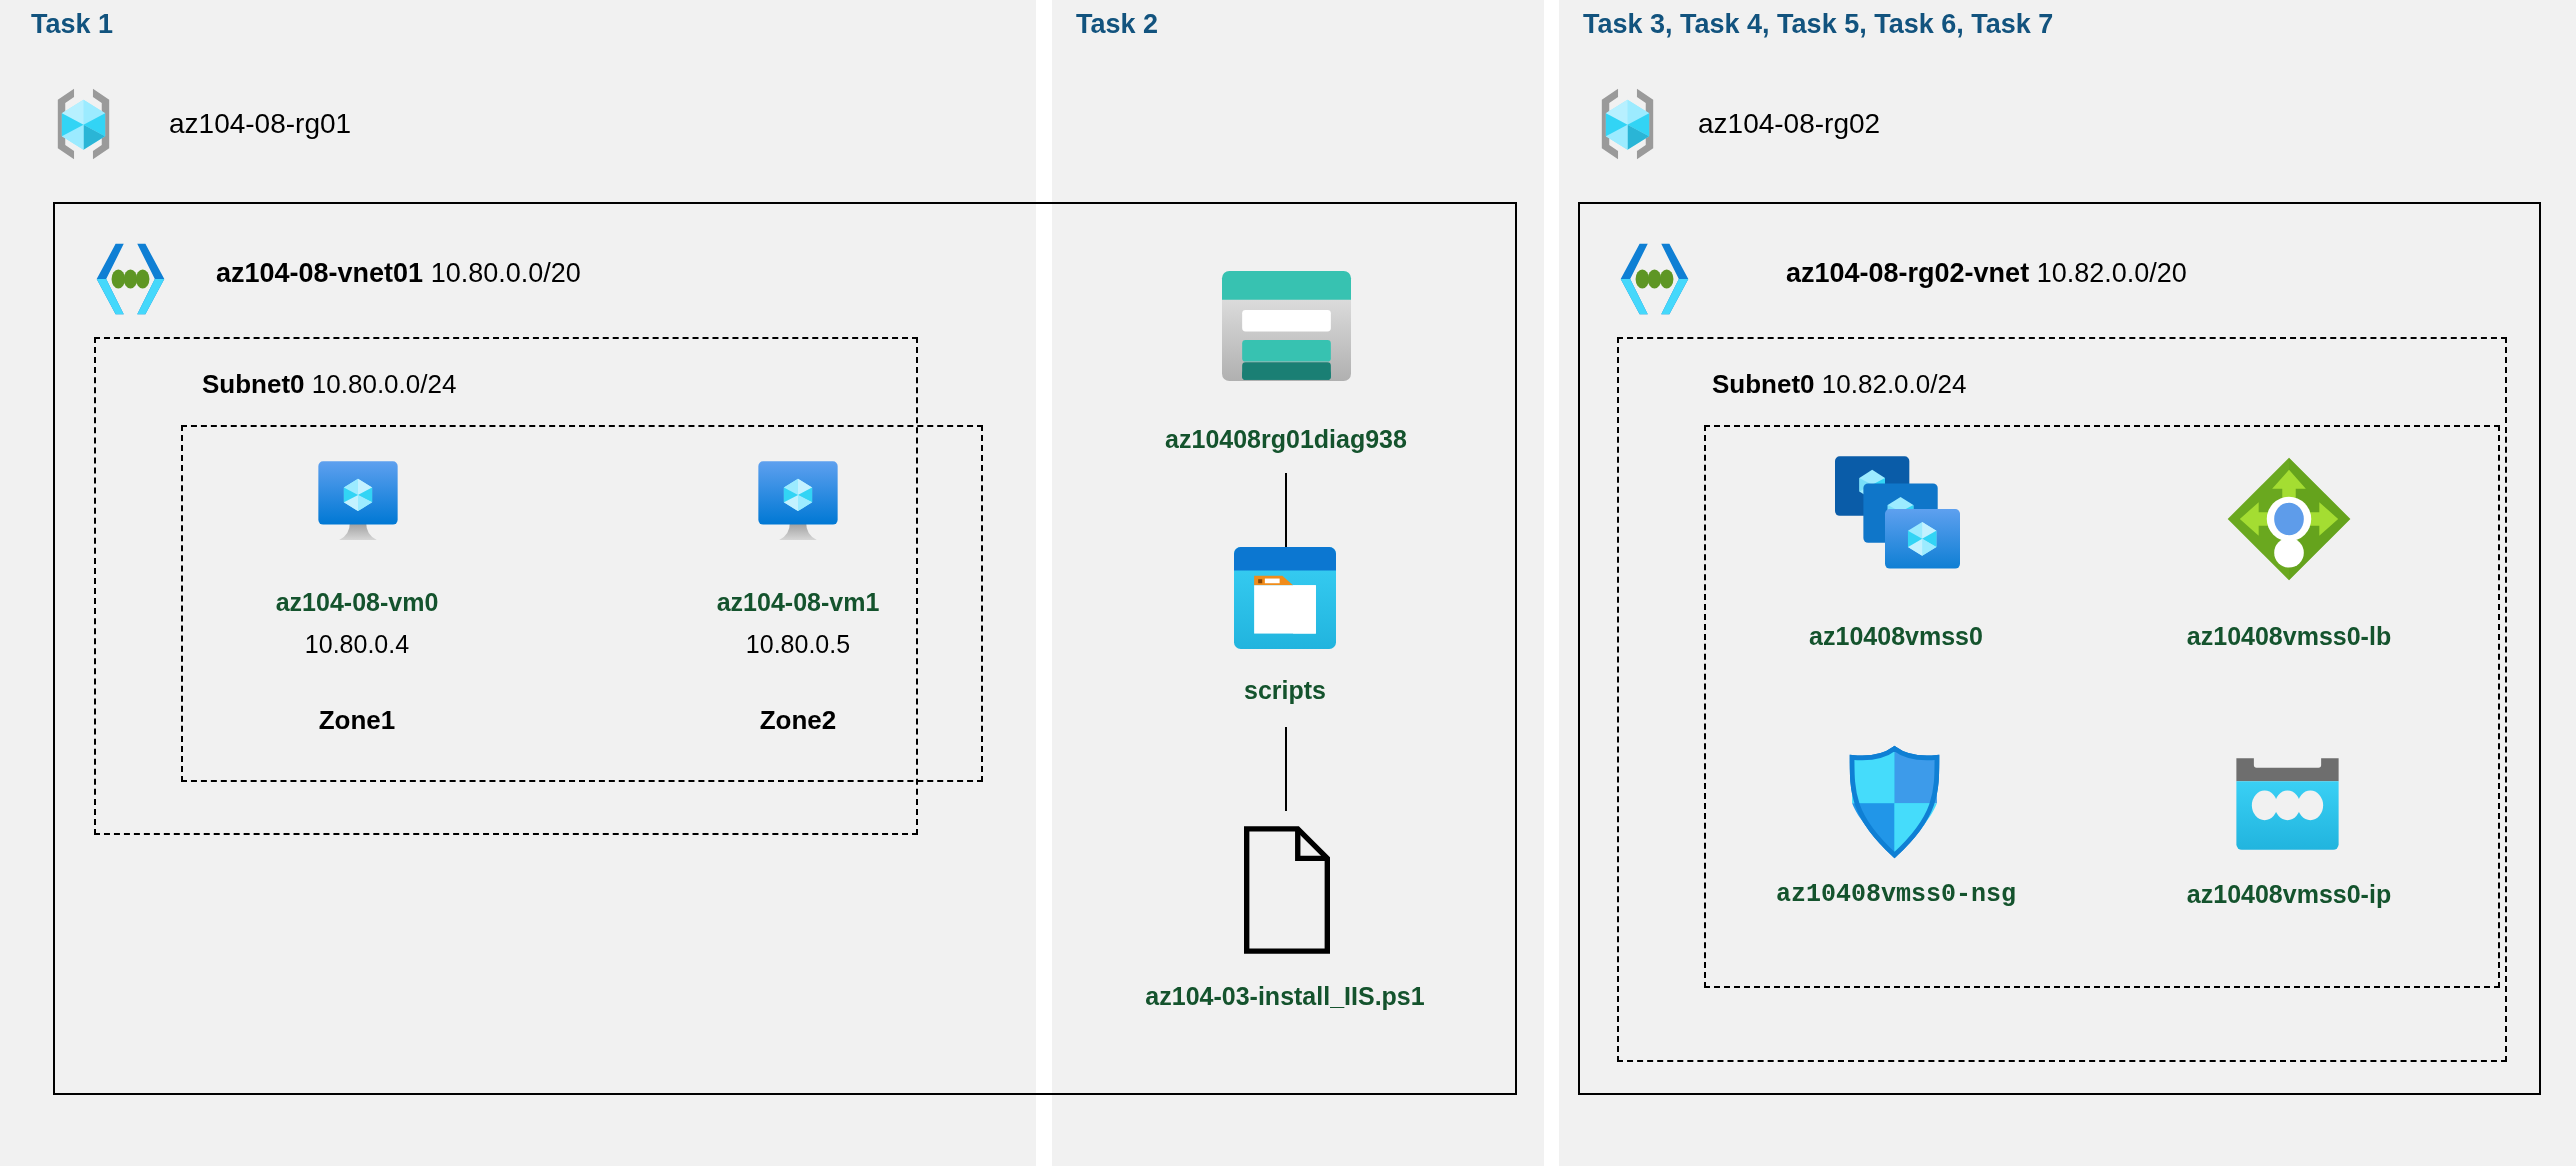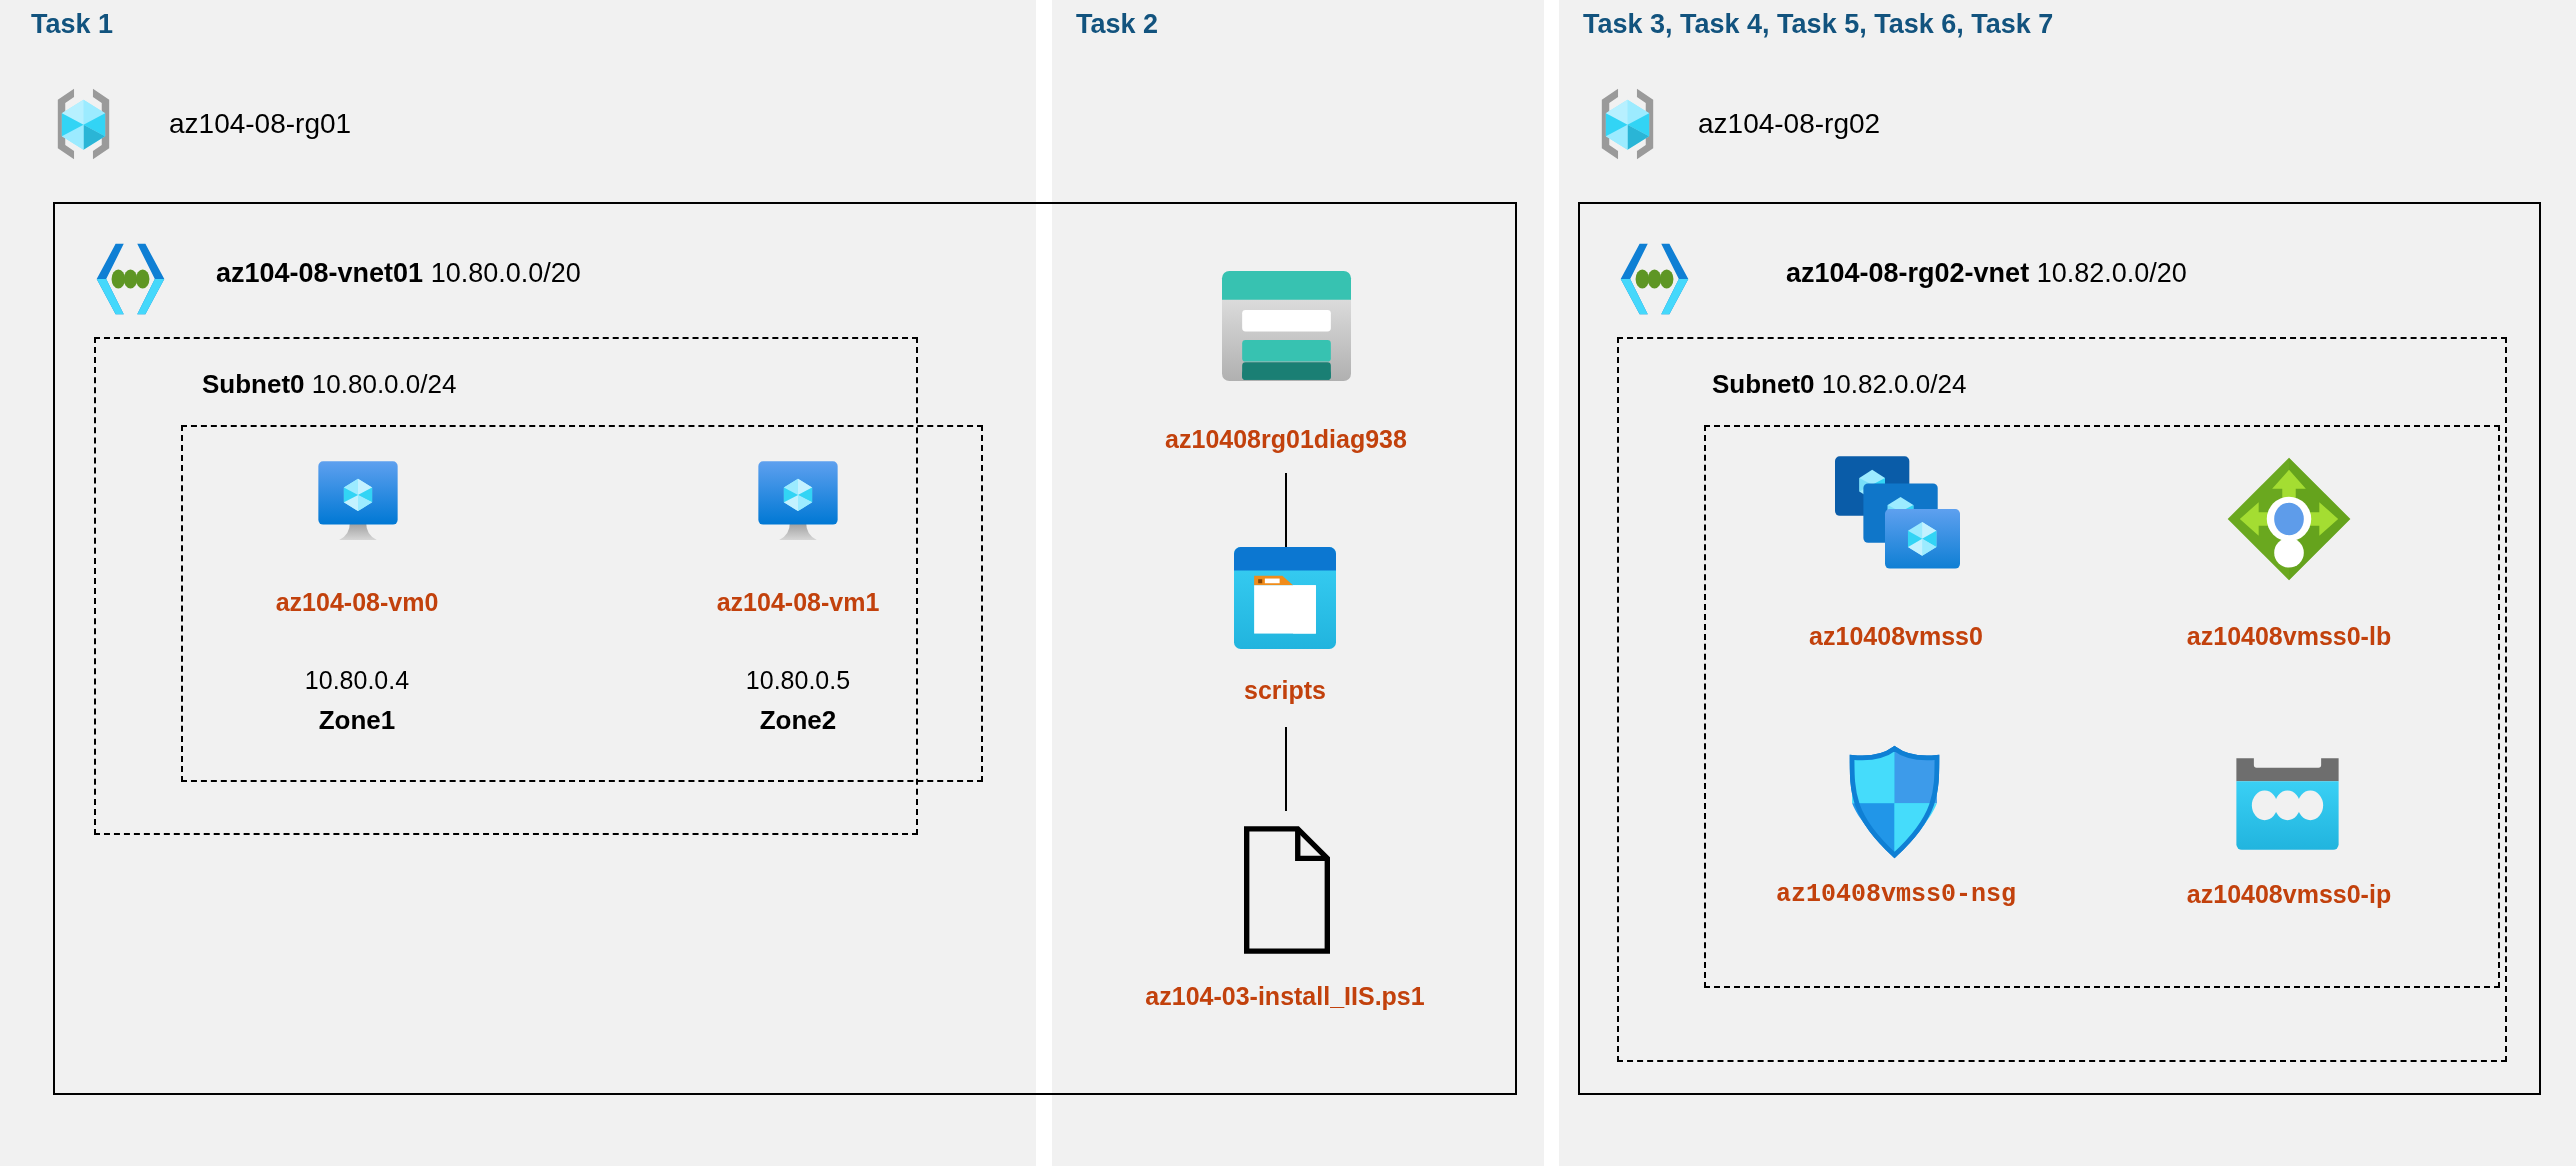--- a/index.html
+++ b/index.html
@@ -11,22 +11,22 @@
   .boxline{position:absolute;border:2px solid #000000;background:transparent;box-sizing:border-box;}
   .dashbox{position:absolute;border:2.7px dashed #000000;background:transparent;box-sizing:border-box;}
 
   
   .tasklbl{position:absolute;color:#12537e;font-weight:bold;font-size:27px;white-space:nowrap;letter-spacing:0px;}
   .rgname{position:absolute;font-weight:normal;font-size:28px;color:#000;white-space:nowrap;}
   .vnetname{position:absolute;font-size:27px;color:#000;white-space:nowrap;}
   .vnetname b{font-weight:bold;}
   .subnetname{position:absolute;font-size:26px;color:#000;white-space:nowrap;}
   .subnetname b{font-weight:bold;}
-  .nodelbl{position:absolute;text-align:center;font-weight:bold;font-size:25px;color:#c2410c;white-space:nowrap;transform:translateX(-50%);}
-  .nodesub{position:absolute;text-align:right;font-size:25px;color:#000;white-space:nowrap;transform:translateX(-50%);margin-top:36px;}
+  .nodelbl{position:absolute;text-align:center;font-weight:bold;font-size:25px;color:#14532d;white-space:nowrap;transform:translateX(-50%);}
+  .nodesub{position:absolute;text-align:right;font-size:25px;color:#000;white-space:nowrap;transform:translateX(-50%);}
   .zonelbl{position:absolute;font-weight:bold;font-size:26px;color:#000;white-space:nowrap;transform:translateX(-50%);}
 
   .connector{position:absolute;background:#000;width:2px;}
   .icon{position:absolute;}
   svg{display:block;overflow:visible;}
 </style>
 </head>
 <body>
 
 <div id="stage">

